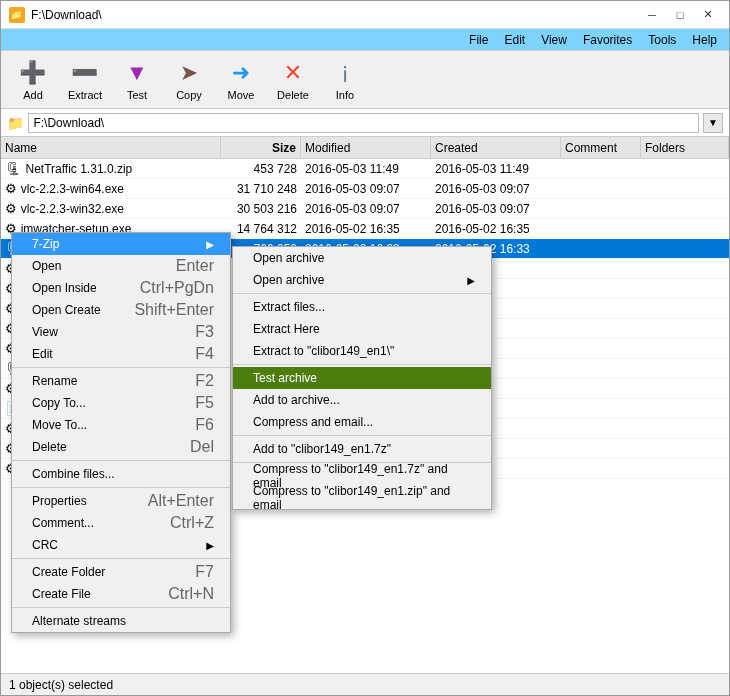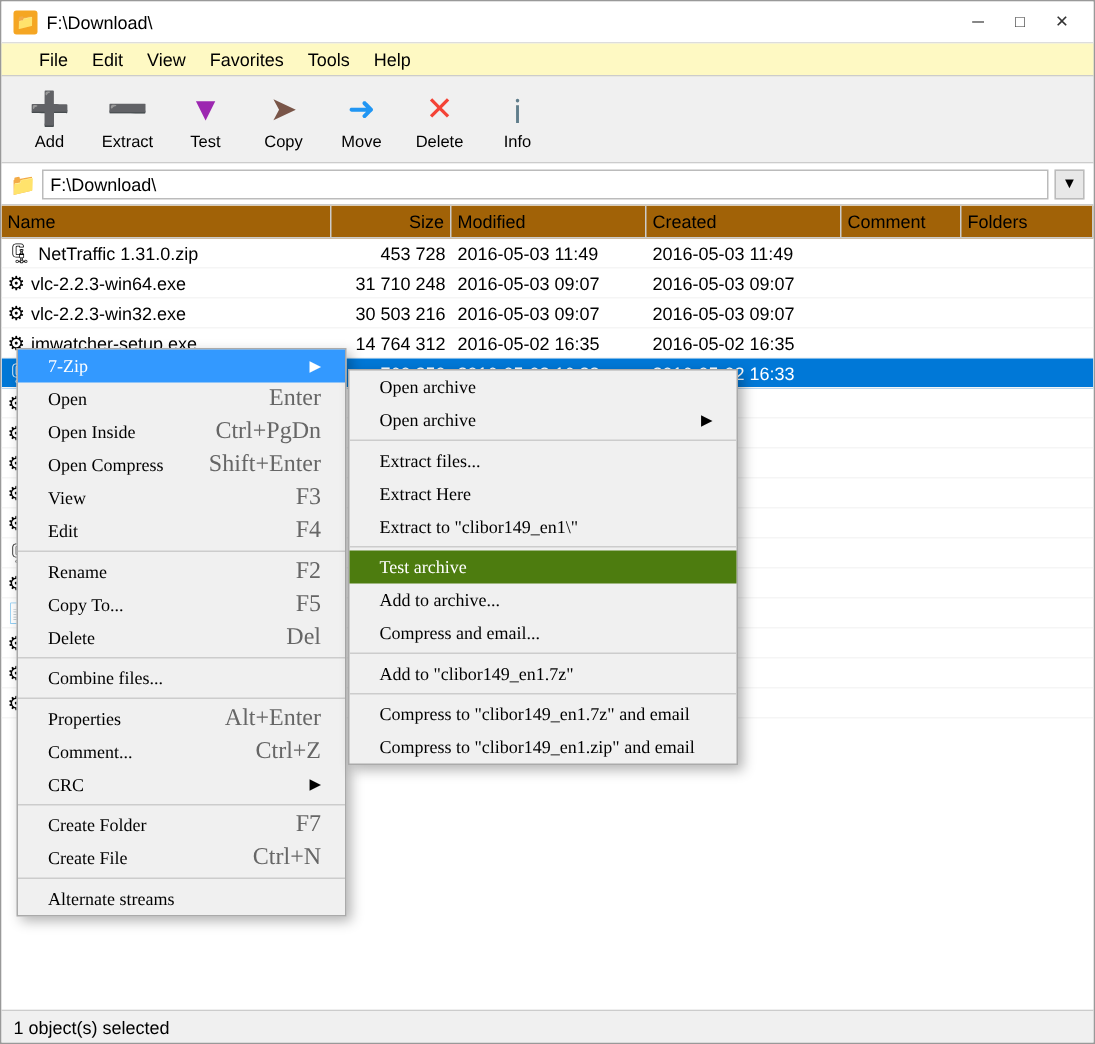--- a/index.html
+++ b/index.html
@@ -59,26 +59,27 @@
       border: none;
       background: transparent;
       cursor: pointer;
       display: flex; align-items: center; justify-content: center;
       font-size: 11px;
       color: #333;
     }
 
     
     .menu-bar {
-      background: #fef9c3;
+      background: #7dd3fc;
       height: 22px;
       display: flex;
       align-items: center;
-      padding: 0 17px;
+      padding: 0 4px;
       border-bottom: 1px solid #ccc;
+      justify-content: flex-end;
     }
     .menu-item {
       padding: 2px 8px;
       cursor: pointer;
       color: #000;
     }
 
     
     .toolbar {
       background: #f0f0f0;
@@ -148,38 +149,38 @@
       background: #fff;
       overflow: hidden;
       position: relative;
       display: flex;
       flex-direction: column;
     }
 
     
     .column-headers {
       display: flex;
-      background: #a16207;
+      background: #e5e5e5;
       border-bottom: 1px solid #ccc;
       height: 22px;
       align-items: center;
       padding: 0;
     }
     .col-header {
       padding: 0 4px;
       font-size: 12px;
       color: #000;
       border-right: 1px solid #ccc;
       height: 100%;
       display: flex;
       align-items: center;
       cursor: pointer;
     }
     .col-name { width: 220px; }
-    .col-size { width: 80px; justify-content: flex-end; }
+    .col-size { width: 80px; justify-content: flex-end; font-weight: bold; }
     .col-modified { width: 130px; }
     .col-created { width: 130px; }
     .col-comment { width: 80px; }
     .col-folders { flex: 1; }
 
     
     .file-rows {
       flex: 1;
       overflow-y: auto;
       position: relative;
@@ -225,21 +226,20 @@
     
     .context-menu {
       position: absolute;
       top: 95px;
       left: 10px;
       width: 220px;
       background: #f0f0f0;
       border: 1px solid #aaa;
       box-shadow: 3px 3px 8px rgba(0,0,0,0.3);
       z-index: 100;
-      font-family: Liberation Serif, serif;
     }
     .ctx-item {
       display: flex;
       align-items: center;
       justify-content: space-between;
       padding: 3px 16px 3px 20px;
       cursor: pointer;
       font-size: 12px;
       color: #000;
       height: 22px;
@@ -582,41 +582,45 @@
         </div>
         <div class="ctx-item">
           <span>Open</span>
           <span class="ctx-shortcut">Enter</span>
         </div>
         <div class="ctx-item">
           <span>Open Inside</span>
           <span class="ctx-shortcut">Ctrl+PgDn</span>
         </div>
         <div class="ctx-item">
-          <span>Open Compress</span>
+          <span>Open Create</span>
           <span class="ctx-shortcut">Shift+Enter</span>
         </div>
         <div class="ctx-item">
           <span>View</span>
           <span class="ctx-shortcut">F3</span>
         </div>
         <div class="ctx-item">
           <span>Edit</span>
           <span class="ctx-shortcut">F4</span>
         </div>
         <div class="ctx-divider"></div>
         <div class="ctx-item">
           <span>Rename</span>
           <span class="ctx-shortcut">F2</span>
         </div>
         <div class="ctx-item">
           <span>Copy To...</span>
           <span class="ctx-shortcut">F5</span>
         </div>
         <div class="ctx-item">
+          <span>Move To...</span>
+          <span class="ctx-shortcut">F6</span>
+        </div>
+        <div class="ctx-item">
           <span>Delete</span>
           <span class="ctx-shortcut">Del</span>
         </div>
         <div class="ctx-divider"></div>
         <div class="ctx-item">
           <span>Combine files...</span>
         </div>
         <div class="ctx-divider"></div>
         <div class="ctx-item">
           <span>Properties</span>

